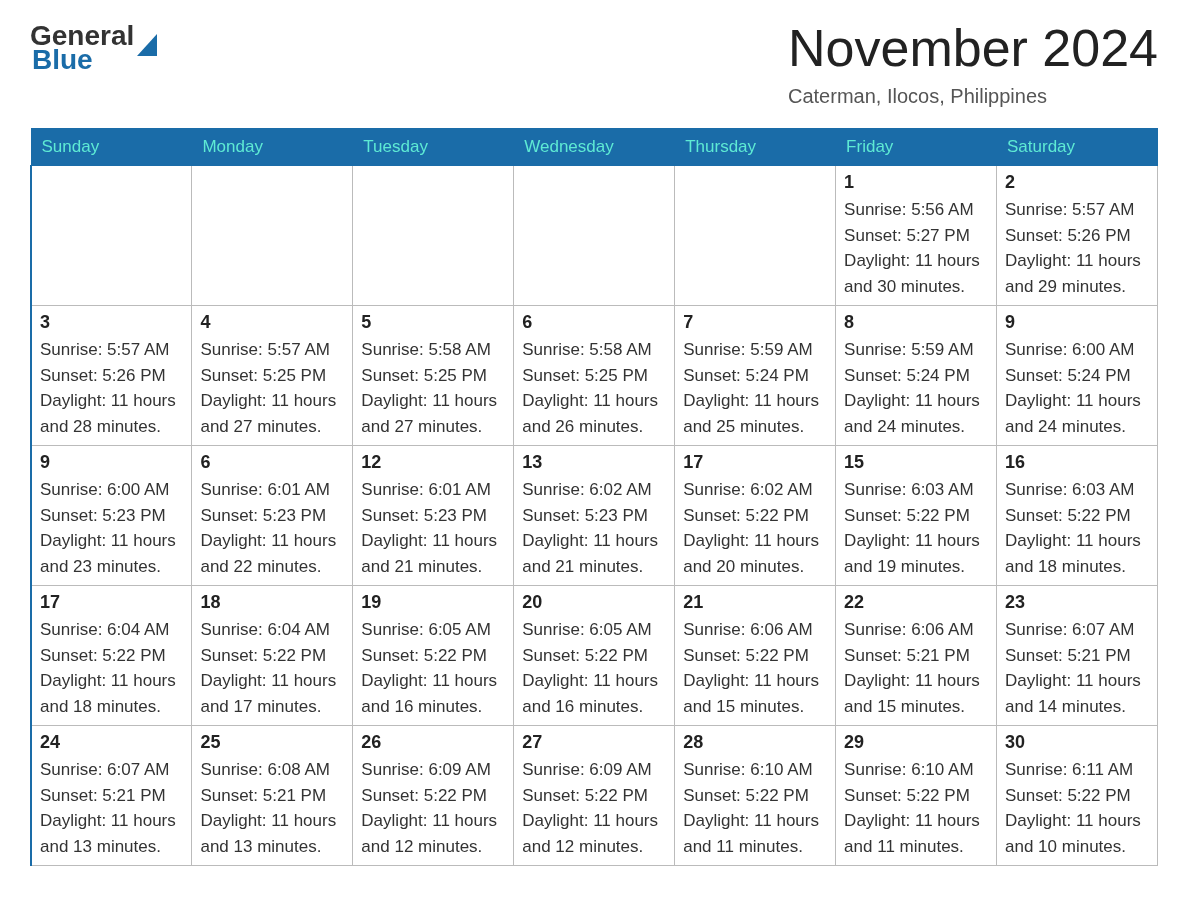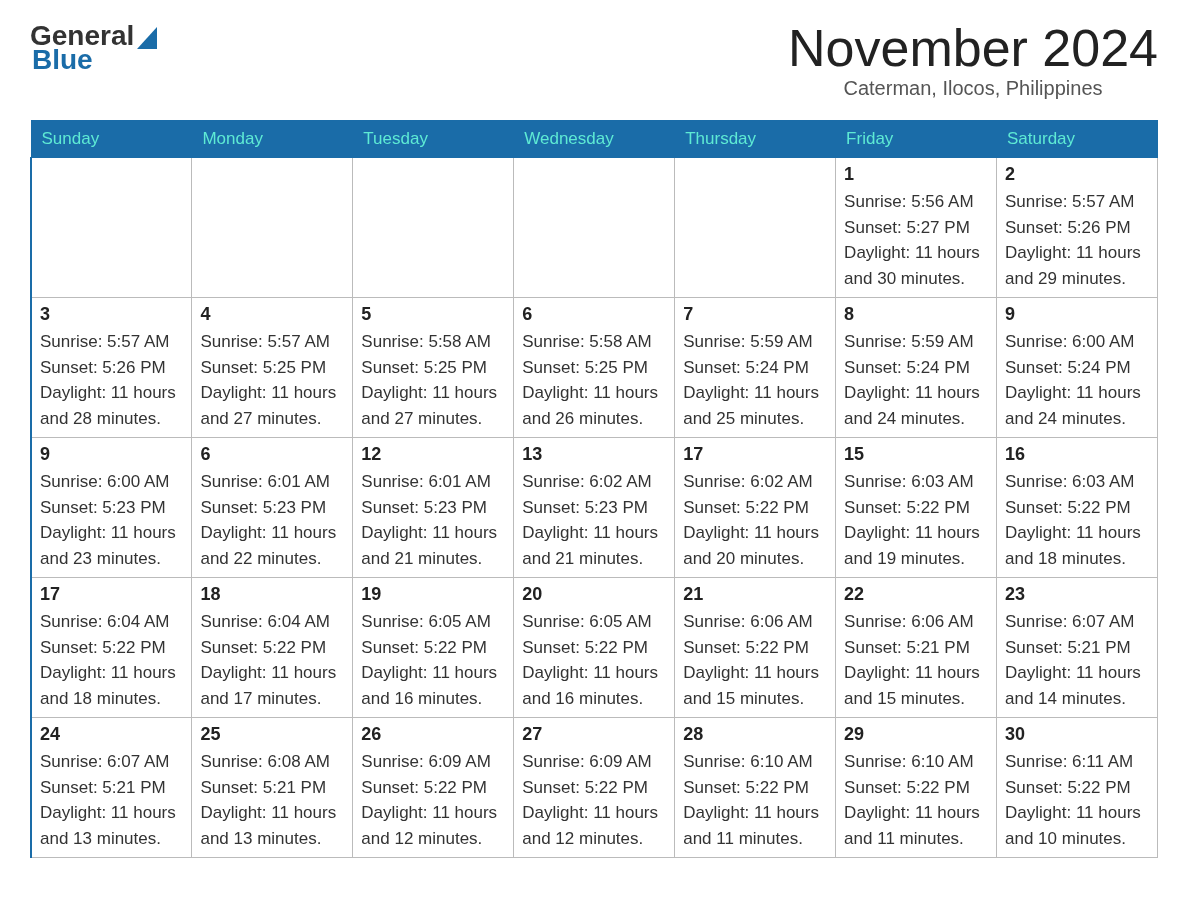--- a/index.html
+++ b/index.html
@@ -26,32 +26,32 @@
       font-weight: bold;
       color: #333;
     }
     .logo-blue {
       font-size: 28px;
       font-weight: bold;
       color: #1a6ca8;
       text-align: center;
     }
     .title-section {
-      text-align: center;
+      text-align: left;
     }
     .month-title {
       font-size: 52px;
       font-weight: normal;
       color: #222;
       line-height: 1.1;
     }
     .location {
       font-size: 20px;
       color: #555;
-      margin-top: 0;
+      margin-top: 8px;
     }
     .calendar {
       width: 100%;
       border-collapse: collapse;
       border: 1px solid #999;
     }
     .calendar th {
       background-color: #1a6ca8;
       color: #5eead4;
       text-align: left;
@@ -89,21 +89,21 @@
     .calendar tbody tr td:first-child {
       border-left: 2px solid #1a6ca8;
     }
   </style>
 </head>
 <body>
 
 <div class="header">
   <div class="logo">
     <div style="display:flex; flex-direction:column; align-items:flex-start;">
-      <div style="display:flex; align-items:center;">
+      <div style="display:flex; align-items:flex-end;">
         <span class="logo-text-general">General</span>
         <svg width="20" height="22" viewBox="0 0 20 22" style="margin-left:3px; margin-bottom:-4px;">
           <polygon points="0,22 20,0 20,22" fill="#1a6ca8"></polygon>
         </svg>
       </div>
       <span class="logo-blue" style="margin-top:-8px; margin-left:2px;">Blue</span>
     </div>
   </div>
   <div class="title-section">
     <div class="month-title">November 2024</div>

